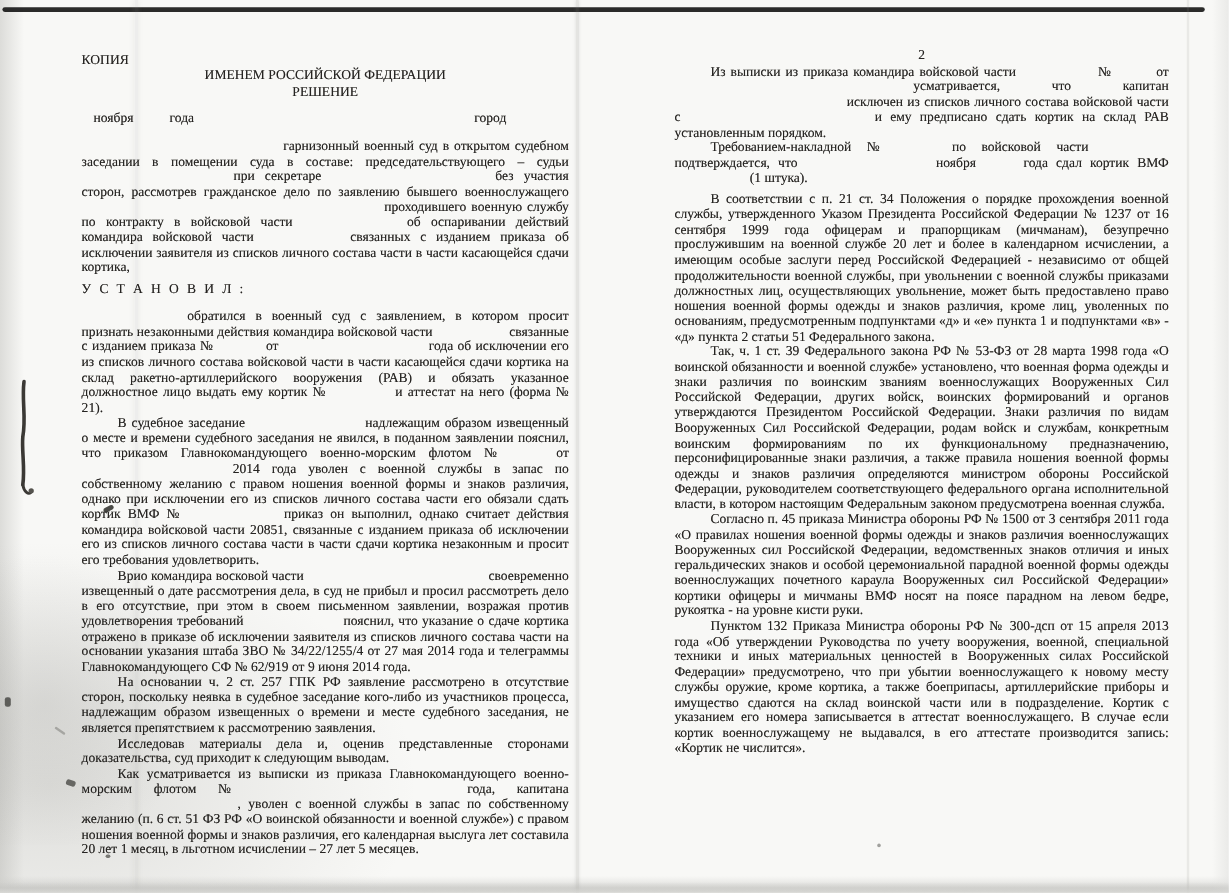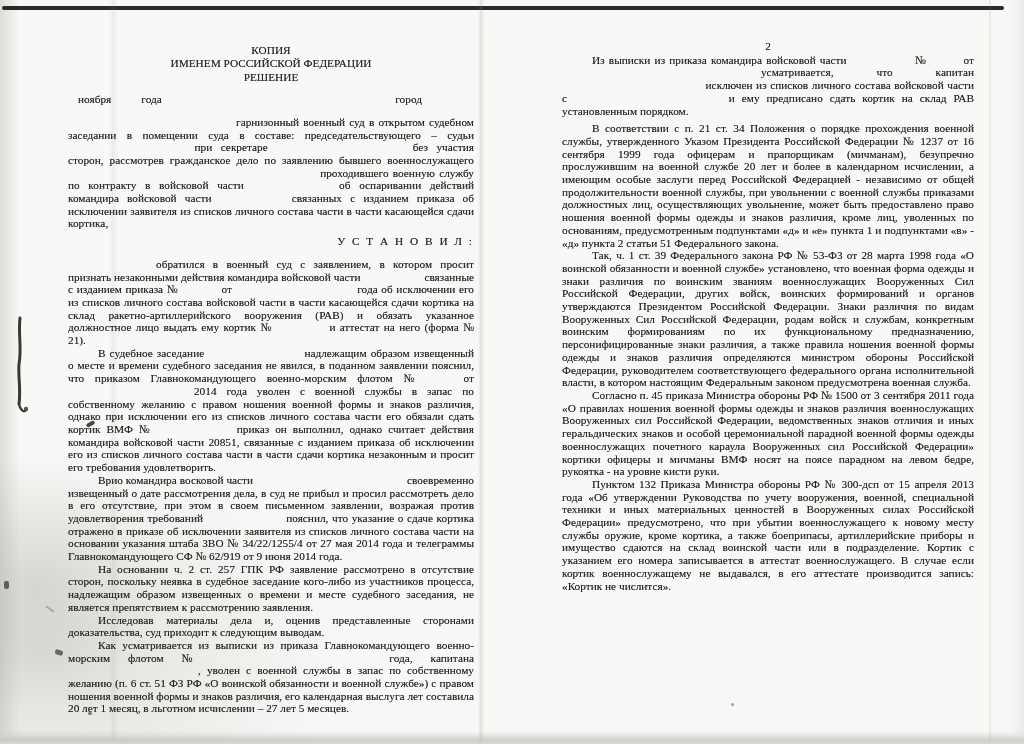--- a/index.html
+++ b/index.html
@@ -31,33 +31,33 @@
   .speck3{left:4px;top:581px;width:5px;height:8px;opacity:.85;}
   .speck4{left:88px;top:712px;width:4px;height:3px;opacity:.7;}
   .speck5{left:731px;top:703px;width:3px;height:3px;opacity:.5;}
   .speck6{left:45px;top:608px;width:10px;height:2px;transform:rotate(34deg);opacity:.35;}
 
   .page{position:absolute;color:#262422;font-size:11.3px;line-height:12.7px;
         text-shadow:0 0 0.5px rgba(45,43,40,0.55);}
   .page1{left:68px;top:44px;width:406px;}
   .page2{left:562px;top:40px;width:412px;}
 
-  .copy-label{text-align:center;}
+  .copy-label{text-align:left;}
   .title{text-align:center;}
   .title.first{margin-top:2px;}
   .date-line{display:flex;margin-top:9px;padding-left:10px;}
   .date-line .dgap{display:inline-block;width:30px;}
   .date-line .spacer{flex:1;}
   .date-line .city{margin-right:52px;}
   .paras{margin-top:10px;}
   .paras p.para{margin:0;text-align:justify;}
   .paras p.indent{text-indent:30px;}
   .paras p.space-before{margin-top:5px;}
   .gap{display:inline-block;height:1px;}
-  .ustanovil{text-align:right;letter-spacing:2px;margin:5px 0 4px 0;}
+  .ustanovil{text-align:left;letter-spacing:2px;margin:5px 0 4px 0;}
   .page-num{text-align:center;}
   .page2 .paras{margin-top:1px;}
 </style>
 </head>
 <body>
 
 <div class="scan">
 
   <div class="artifact top-edge-line"></div>
   <div class="artifact fold-left"></div>
@@ -101,20 +101,21 @@
         <p class="para indent">На основании ч. 2 ст. 257 ГПК РФ заявление рассмотрено в отсутствие сторон, поскольку неявка в судебное заседание кого-либо из участников процесса, надлежащим образом извещенных о времени и месте судебного заседания, не является препятствием к рассмотрению заявления.</p>
         <p class="para indent">Исследовав материалы дела и, оценив представленные сторонами доказательства, суд приходит к следующим выводам.</p>
         <p class="para indent">Как усматривается из выписки из приказа Главнокомандующего военно-морским флотом № <span class="gap" style="width: 146px;"></span> года, капитана <span class="gap" style="width: 130px;"></span>, уволен с военной службы в запас по собственному желанию (п. 6 ст. 51 ФЗ РФ «О воинской обязанности и военной службе») с правом ношения военной формы и знаков различия, его календарная выслуга лет составила 20 лет 1 месяц, в льготном исчислении – 27 лет 5 месяцев.</p>
       </div>
   </div>
 
   <div class="page page2">
     <div class="page-num">2</div>
     <div class="paras">
         <p class="para indent">Из выписки из приказа командира войсковой части <span class="gap" style="width: 60px;"></span> № <span class="gap" style="width: 28px;"></span> от <span class="gap" style="width: 156px;"></span> усматривается, что капитан <span class="gap" style="width: 140px;"></span> исключен из списков личного состава войсковой части с <span class="gap" style="width: 148px;"></span> и ему предписано сдать кортик на склад РАВ установленным порядком.</p>
+        <p class="para indent">Требованием-накладной № <span class="gap" style="width: 24px;"></span> по войсковой части <span class="gap" style="width: 54px;"></span> подтверждается, что <span class="gap" style="width: 102px;"></span> ноября <span class="gap" style="width: 26px;"></span> года сдал кортик ВМФ <span class="gap" style="width: 60px;"></span> (1 штука).</p>
         <p class="para indent space-before">В соответствии с п. 21 ст. 34 Положения о порядке прохождения военной службы, утвержденного Указом Президента Российской Федерации № 1237 от 16 сентября 1999 года офицерам и прапорщикам (мичманам), безупречно прослужившим на военной службе 20 лет и более в календарном исчислении, а имеющим особые заслуги перед Российской Федерацией - независимо от общей продолжительности военной службы, при увольнении с военной службы приказами должностных лиц, осуществляющих увольнение, может быть предоставлено право ношения военной формы одежды и знаков различия, кроме лиц, уволенных по основаниям, предусмотренным подпунктами «д» и «е» пункта 1 и подпунктами «в» - «д» пункта 2 статьи 51 Федерального закона.</p>
         <p class="para indent">Так, ч. 1 ст. 39 Федерального закона РФ № 53-ФЗ от 28 марта 1998 года «О воинской обязанности и военной службе» установлено, что военная форма одежды и знаки различия по воинским званиям военнослужащих Вооруженных Сил Российской Федерации, других войск, воинских формирований и органов утверждаются Президентом Российской Федерации. Знаки различия по видам Вооруженных Сил Российской Федерации, родам войск и службам, конкретным воинским формированиям по их функциональному предназначению, персонифицированные знаки различия, а также правила ношения военной формы одежды и знаков различия определяются министром обороны Российской Федерации, руководителем соответствующего федерального органа исполнительной власти, в котором настоящим Федеральным законом предусмотрена военная служба.</p>
         <p class="para indent">Согласно п. 45 приказа Министра обороны РФ № 1500 от 3 сентября 2011 года «О правилах ношения военной формы одежды и знаков различия военнослужащих Вооруженных сил Российской Федерации, ведомственных знаков отличия и иных геральдических знаков и особой церемониальной парадной военной формы одежды военнослужащих почетного караула Вооруженных сил Российской Федерации» кортики офицеры и мичманы ВМФ носят на поясе парадном на левом бедре, рукоятка - на уровне кисти руки.</p>
         <p class="para indent">Пунктом 132 Приказа Министра обороны РФ № 300-дсп от 15 апреля 2013 года «Об утверждении Руководства по учету вооружения, военной, специальной техники и иных материальных ценностей в Вооруженных силах Российской Федерации» предусмотрено, что при убытии военнослужащего к новому месту службы оружие, кроме кортика, а также боеприпасы, артиллерийские приборы и имущество сдаются на склад воинской части или в подразделение. Кортик с указанием его номера записывается в аттестат военнослужащего. В случае если кортик военнослужащему не выдавался, в его аттестате производится запись: «Кортик не числится».</p>
       </div>
   </div>
 
 </div>
 
 </body></html>

